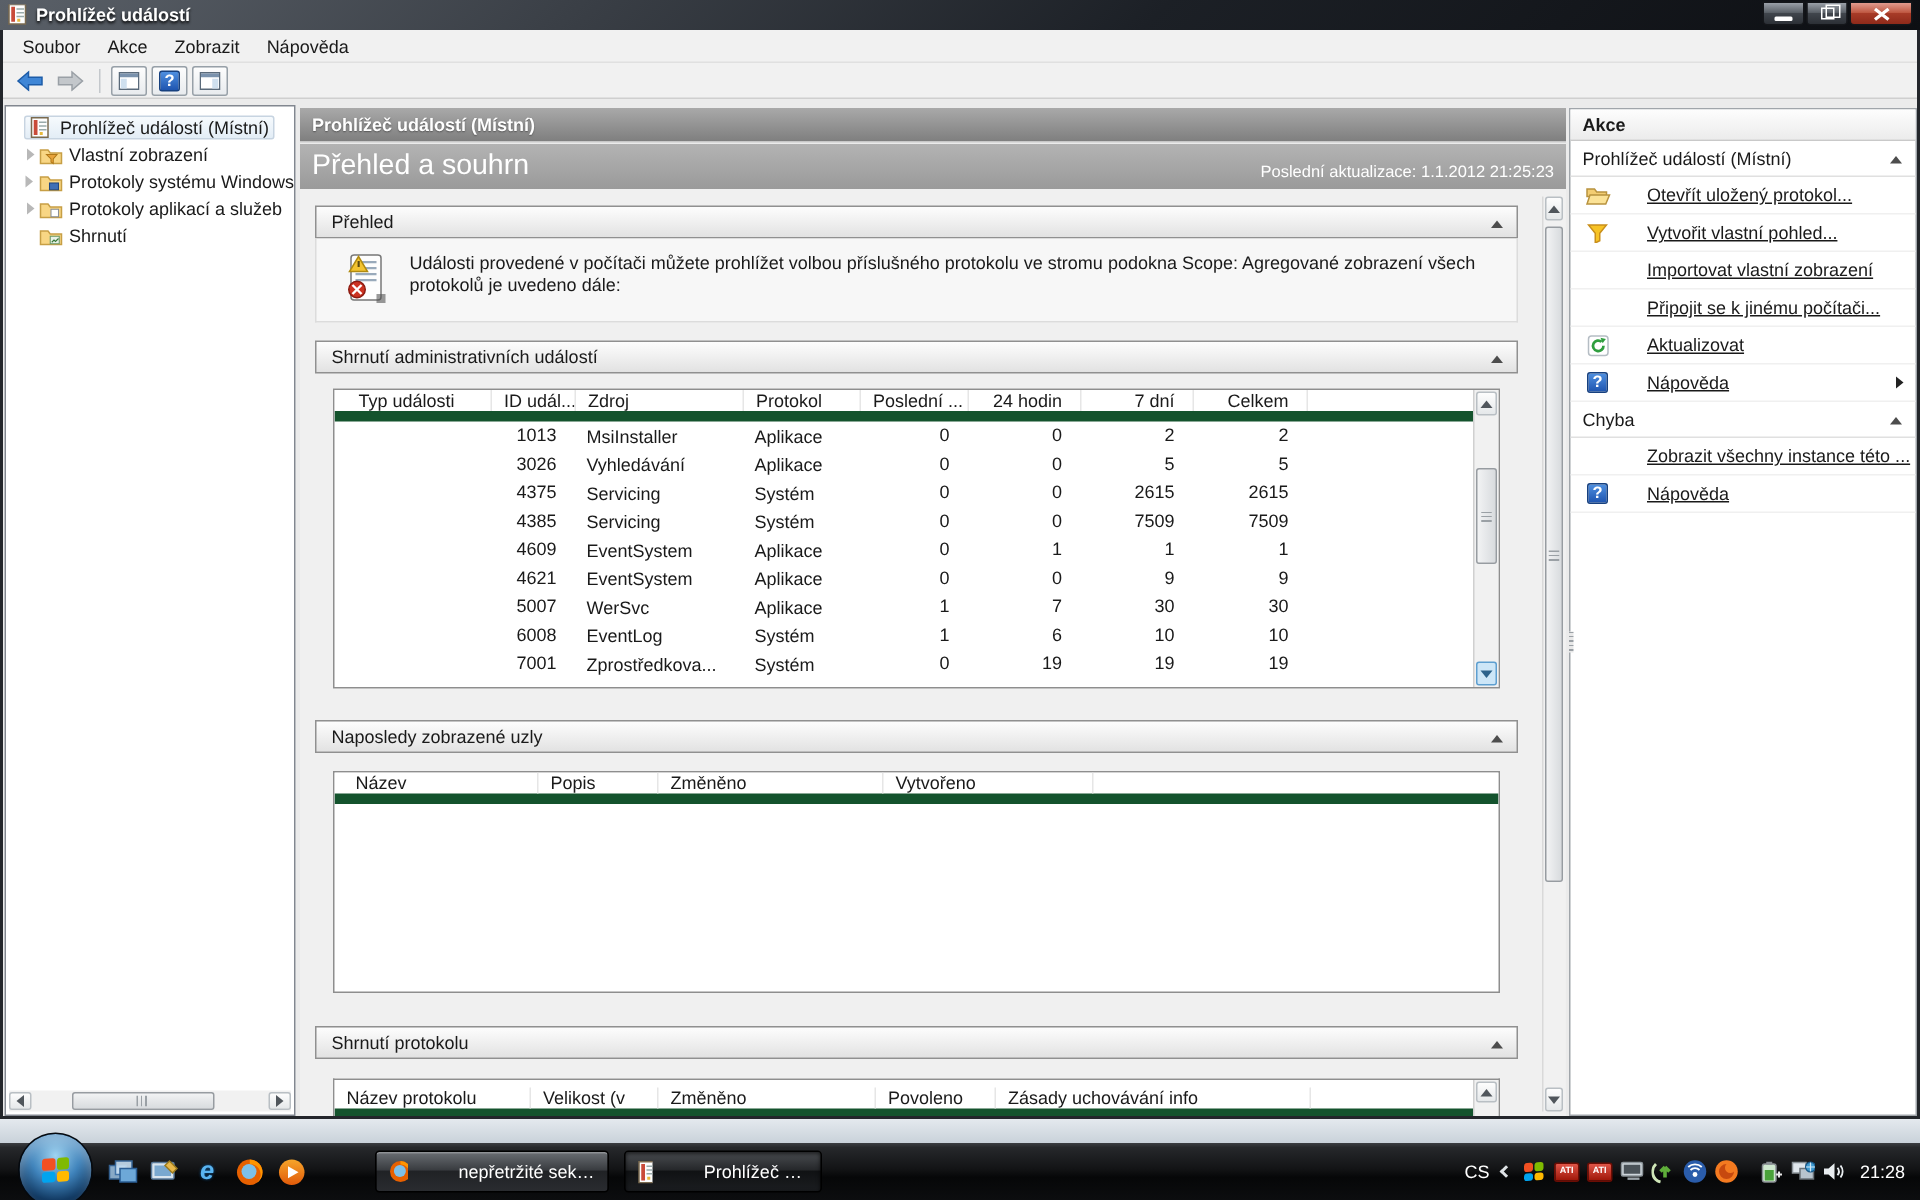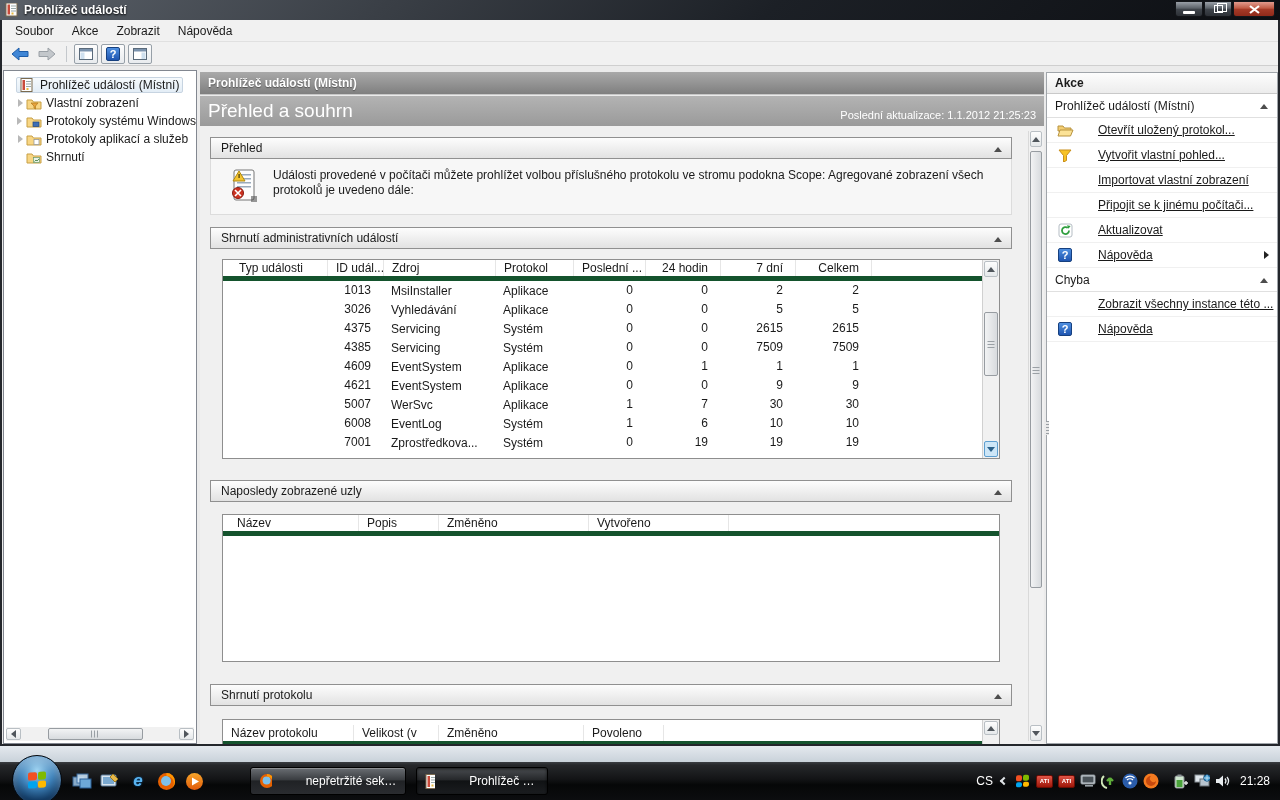--- a/index.html
+++ b/index.html
@@ -44,21 +44,21 @@
   #crumbbar span { color:#fff; font-weight:bold; margin-left:8px; text-shadow:0 1px 1px #555; }
   #maintitle { position:absolute; left:0; top:24px; right:0; height:30px; background:linear-gradient(#b3b3b3,#9a9a9a); display:flex; align-items:center; }
   #maintitle .big { color:#fff; font-size:19px; margin-left:8px; }
   #maintitle .upd { position:absolute; right:8px; bottom:5px; color:#fff; font-size:11px; }
   #content { position:absolute; left:0; top:54px; right:0; bottom:0; background:#f0f0f0; overflow:hidden; }
 
   .sec-head { position:absolute; left:10px; width:802px; height:22px; border:1px solid #909090;
     background:linear-gradient(#fdfdfd,#e2e2e2); display:flex; align-items:center; padding-left:10px; }
   .sec-arrow { position:absolute; right:9px; top:9px; width:0; height:0; border-left:4px solid transparent; border-right:4px solid transparent; border-bottom:5px solid #4d4d4d; }
   .tbl { position:absolute; left:22px; width:778px; background:#fff; border:1px solid #8e8e8e; overflow:hidden; }
-  .hrow { display:flex; height:21px; align-items:center; background:#fff; border-bottom:5px solid #14532d; }
+  .hrow { display:flex; height:21px; align-items:center; background:#fff; border-bottom:7px solid #14532d; }
   .th { height:100%; display:flex; align-items:center; padding-left:8px; white-space:nowrap; overflow:hidden; }
   .th + .th { border-left:1px solid #e6e6e6; }
   .th.fill { flex:1; }
   .trow { display:flex; height:19px; align-items:center; }
   .td { white-space:nowrap; overflow:hidden; padding-left:8px; }
   .td.fill { flex:1; }
   .t1-c0{width:104px;} .th.t1-c0{padding-left:16px;}
   .t1-c1{width:56px;}  .t1-c2{width:112px;} .t1-c3{width:78px;} .t1-c4{width:72px;}
   .t1-c5{width:75px;}  .t1-c6{width:75px;}  .t1-c7{width:76px;}
   .td.t1-c1,.td.t1-c4,.td.t1-c5,.td.t1-c6,.td.t1-c7 { text-align:right; padding-right:12px; padding-left:0; display:block; line-height:19px; }
@@ -450,20 +450,21 @@
             <span>Shrnutí protokolu</span>
             <i class="sec-arrow"></i>
           </div>
           <div class="tbl" style="top:593px;height:27px;border-bottom:none;">
             <div style="position:absolute;left:0;top:0;right:17px;bottom:0;overflow:hidden;">
               <div class="hrow" style="height:26px;align-items:flex-start;padding-top:5px;">
                   <div class="th t3-c0">Název protokolu</div>
                   <div class="th t3-c1">Velikost (v</div>
                   <div class="th t3-c2">Změněno</div>
                   <div class="th t3-c3">Povoleno</div>
+                  <div class="th t3-c4">Zásady uchovávání info</div>
                   <div class="th fill"></div>
                 </div>
             </div>
             <div class="abs sb-v" style="right:0;top:0;bottom:0;width:17px;border-left:1px solid #d0d0d0;">
               <div class="sb-btn" style="top:1px;left:1px;right:1px;height:14px;">
                   <i class="tri-up-s"></i>
                 </div>
             </div>
           </div>
 

